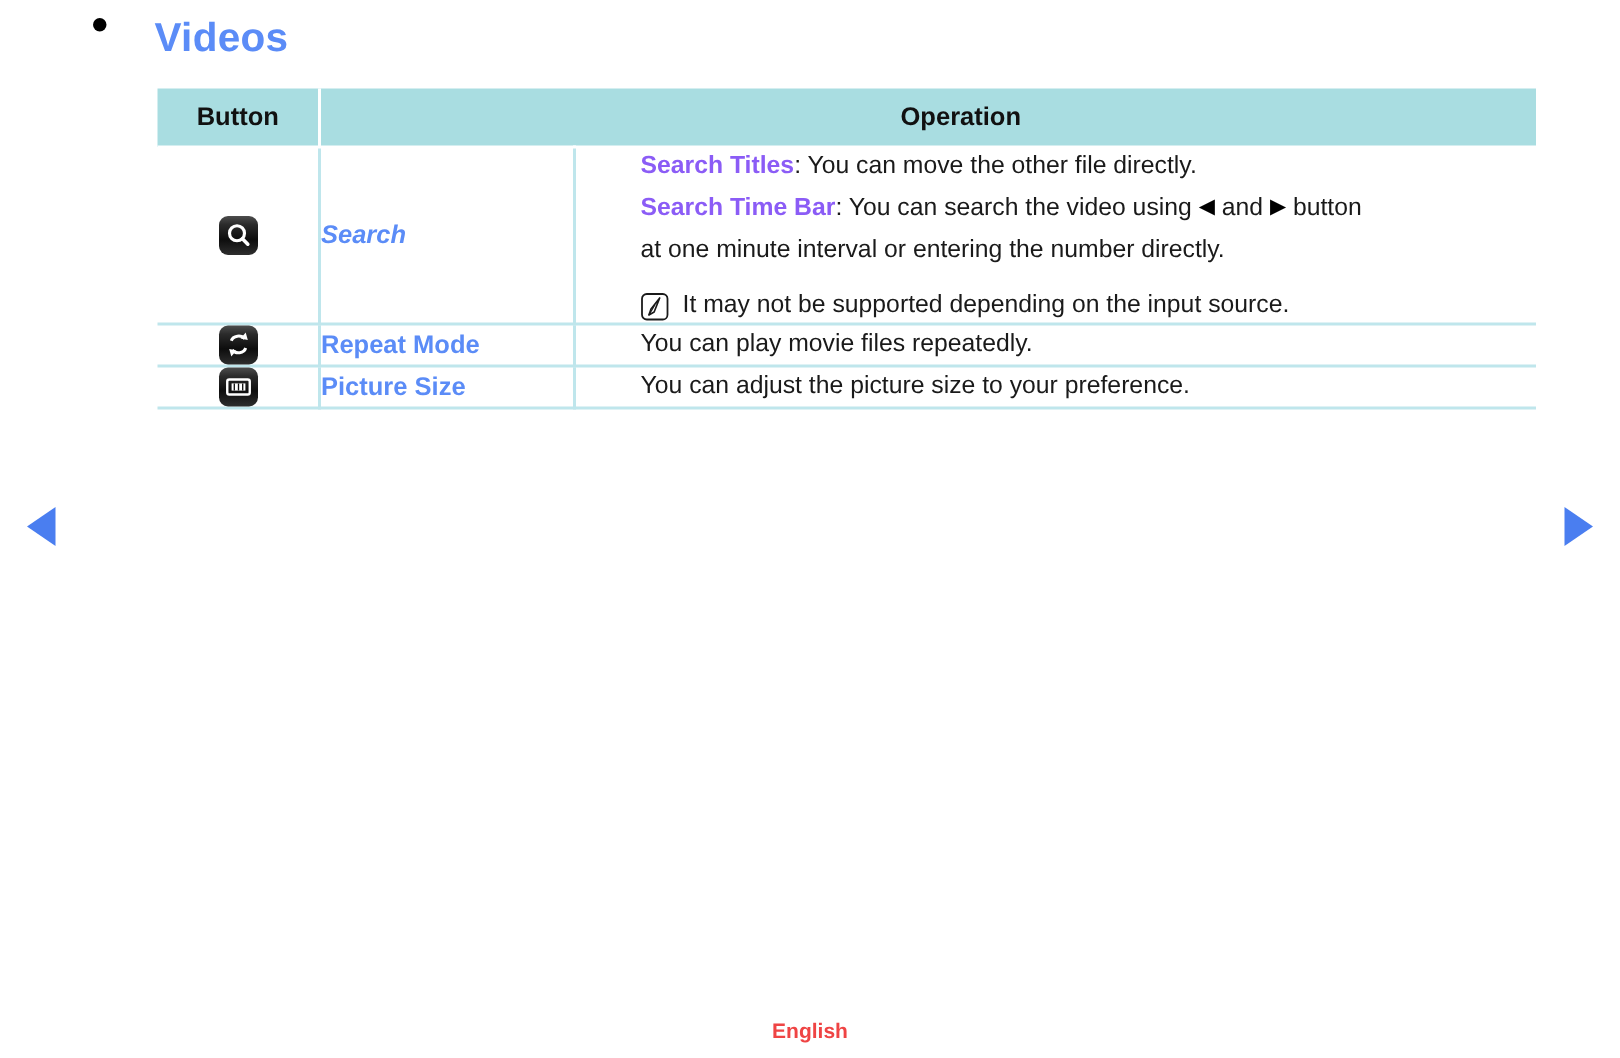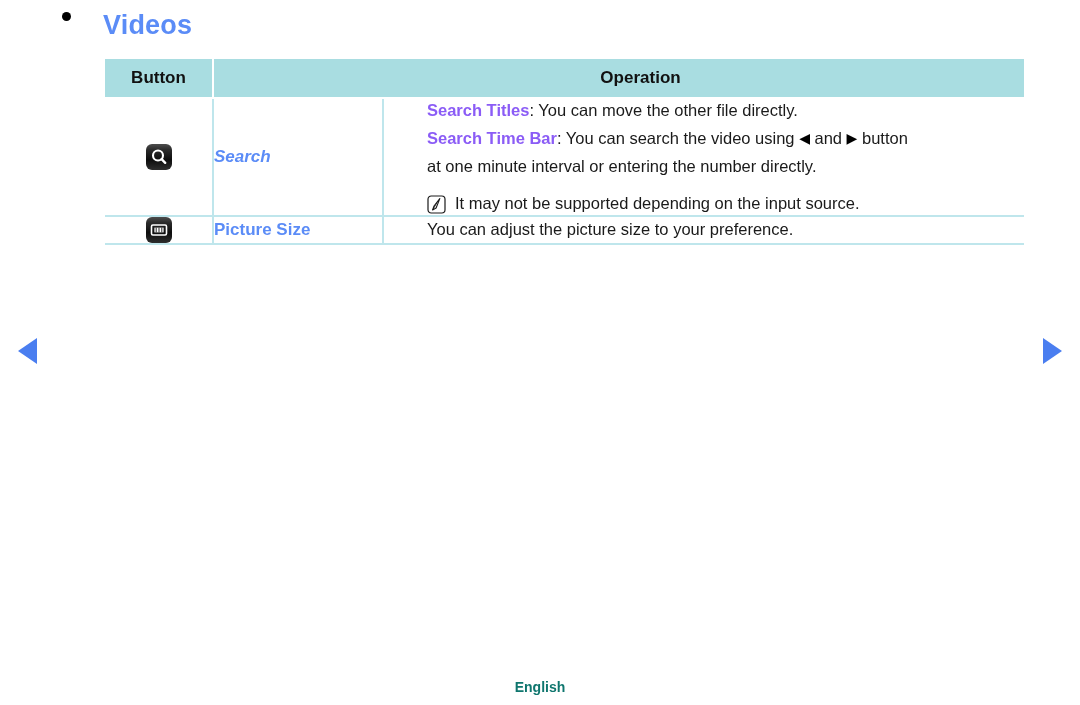--- a/index.html
+++ b/index.html
@@ -161,21 +161,21 @@
 
   
   #footer-language {
     position: absolute;
     left: 0;
     right: 0;
     top: 679px;
     text-align: center;
     font-size: 14px;
     font-weight: bold;
-    color: #0f766e;
+    color: #ef4444;
   }
 </style>
 </head>
 <body>
 
 <div id="page-heading">
   <span class="bullet"></span>
   <span class="heading-text">Videos</span>
 </div>
 
@@ -213,20 +213,36 @@
               <rect x="1" y="1" width="17" height="17" rx="3.2" ry="3.2" fill="#ffffff" stroke="#1a1a1a" stroke-width="1.2"></rect>
               <path d="M12.8 3.6 L7.0 11.0 L5.6 15.0 L9.1 13.0 Z" fill="none" stroke="#1a1a1a" stroke-width="1.1" stroke-linejoin="round"></path>
               <line x1="5.6" y1="15.0" x2="9.7" y2="8.0" stroke="#1a1a1a" stroke-width="0.9"></line>
             </svg>
           </span>
           <span class="note-text">It may not be supported depending on the input source.</span>
         </div>
       </td>
     </tr>
 
+    <tr class="row-short">
+      <td class="cell-icon">
+        <span class="key-icon">
+          <svg width="26" height="26" viewBox="0 0 26 26">
+            <path d="M8.2 10.2 a5 4.2 0 0 1 9.0 -1.3" fill="none" stroke="#ffffff" stroke-width="2"></path>
+            <polygon points="17.8,4.6 19.2,9.6 14.4,8.6" fill="#ffffff"></polygon>
+            <path d="M17.8 15.0 a5 4.2 0 0 1 -9.0 1.3" fill="none" stroke="#ffffff" stroke-width="2"></path>
+            <polygon points="8.2,20.6 6.8,15.6 11.6,16.6" fill="#ffffff"></polygon>
+          </svg>
+        </span>
+      </td>
+      <td class="cell-func">Repeat Mode</td>
+      <td class="cell-op">
+        <p class="op-line"><span>You can play movie files repeatedly.</span></p>
+      </td>
+    </tr>
 
     <tr class="row-short">
       <td class="cell-icon">
         <span class="key-icon">
           <svg width="26" height="26" viewBox="0 0 26 26">
             <rect x="5.5" y="8.0" width="15" height="10" rx="1.4" fill="none" stroke="#ffffff" stroke-width="1.6"></rect>
             <rect x="8.4" y="10.6" width="9.2" height="4.8" fill="#ffffff"></rect>
             <line x1="10.2" y1="10.6" x2="10.2" y2="15.4" stroke="#111" stroke-width="0.9"></line>
             <line x1="13.0" y1="10.6" x2="13.0" y2="15.4" stroke="#111" stroke-width="0.9"></line>
             <line x1="15.8" y1="10.6" x2="15.8" y2="15.4" stroke="#111" stroke-width="0.9"></line>

